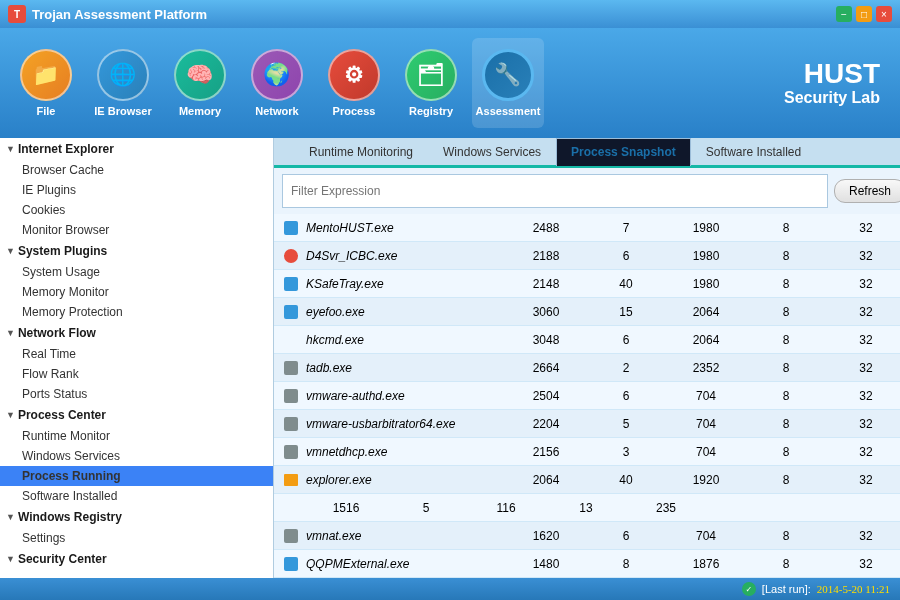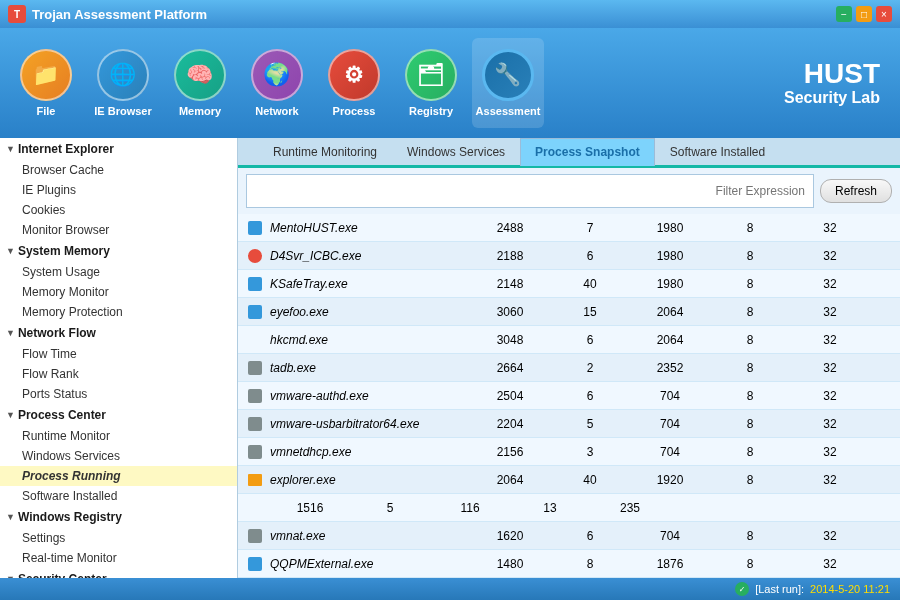--- a/index.html
+++ b/index.html
@@ -48,55 +48,55 @@
       text-align: right; color: white; padding-right: 10px;
     }
     .brand-name { font-size: 28px; font-weight: bold; line-height: 1.1; }
     .brand-sub { font-size: 16px; font-weight: bold; }
 
     
     .main { display: flex; height: calc(600px - 28px - 110px - 22px); }
 
     
     .sidebar {
-      width: 238px; background: white; border-right: 1px solid #b0cce0;
+      width: 274px; background: white; border-right: 1px solid #b0cce0;
       overflow-y: auto; flex-shrink: 0;
     }
     .sidebar-group-header {
       padding: 4px 6px; font-weight: bold; font-size: 12px; color: #1a1a1a;
       display: flex; align-items: center; gap: 3px; cursor: pointer;
     }
     .sidebar-group-header::before { content: '▼'; font-size: 9px; color: #555; }
     .sidebar-item {
       padding: 3px 6px 3px 22px; font-size: 12px; color: #333; cursor: pointer;
       white-space: nowrap;
     }
-    .sidebar-item.active { background: #fef9c3; font-weight: bold; font-style: italic; }
+    .sidebar-item.active { background: #3b82f6; font-weight: bold; }
 
     
     .content { flex: 1; background: #eaf4fd; display: flex; flex-direction: column; }
 
     
     .tabs { display: flex; background: #c5dff0; border-bottom: 3px solid #14b8a6; padding-left: 20px; }
     .tab {
       padding: 6px 14px; font-size: 12px; cursor: pointer; border: 1px solid transparent;
       border-bottom: none; color: #333; background: transparent;
     }
     .tab.active {
-      background: #7dd3fc; border-color: #9bbcd8; border-bottom-color: white;
+      background: #0f172a; border-color: #9bbcd8; border-bottom-color: white;
       color: #1a6fa8; font-weight: bold; margin-bottom: -1px;
     }
 
     
     .filter-bar {
       display: flex; align-items: center; padding: 6px 8px; gap: 6px; background: #eaf4fd;
     }
     .filter-input {
       flex: 1; height: 26px; border: 1px solid #aac8e0; padding: 16px 8px;
-      font-size: 12px; background: white; outline: none; text-align: right;
+      font-size: 12px; background: white; outline: none;
     }
     .refresh-btn {
       padding: 4px 14px; background: linear-gradient(to bottom, #f8f8f8, #e0e0e0);
       border: 1px solid #b0b0b0; border-radius: 11px; cursor: pointer; font-size: 12px;
       white-space: nowrap;
     }
 
     
     .process-table { flex: 1; overflow-y: auto; }
     .process-row {
@@ -117,21 +117,21 @@
     .process-table::-webkit-scrollbar-track { background: #d0e8f8; }
     .process-table::-webkit-scrollbar-thumb { background: #6aabdb; border-radius: 4px; }
 
     
     .status-bar {
       height: 22px; background: linear-gradient(to bottom, #3a8fd4, #2778b8);
       display: flex; align-items: center; justify-content: flex-end;
       padding: 0 10px; color: white; font-size: 11px; gap: 6px;
     }
     .status-icon { width: 14px; height: 14px; background: #27ae60; border-radius: 50%; display: flex; align-items: center; justify-content: center; color: white; font-size: 8px; }
-    .status-text-highlight { color: #ffdd00; }
+    .status-text-highlight { color: #ffdd00; font-family: Liberation Serif, serif; }
   </style>
 </head>
 <body>
 
 <div class="title-bar">
   <div class="title-bar-left">
     <div class="title-bar-icon">T</div>
     <span>Trojan Assessment Platform</span>
   </div>
   <div class="title-bar-controls">
@@ -183,42 +183,41 @@
   <div class="sidebar">
 
   <div>
         <div class="sidebar-group-header">Internet Explorer</div>
         <div class="sidebar-item">Browser Cache</div>
         <div class="sidebar-item">IE Plugins</div>
         <div class="sidebar-item">Cookies</div>
         <div class="sidebar-item">Monitor Browser</div>
       </div>
       <div>
-        <div class="sidebar-group-header">System Memory</div>
+        <div class="sidebar-group-header">System Plugins</div>
         <div class="sidebar-item">System Usage</div>
         <div class="sidebar-item">Memory Monitor</div>
         <div class="sidebar-item">Memory Protection</div>
       </div>
       <div>
         <div class="sidebar-group-header">Network Flow</div>
-        <div class="sidebar-item">Flow Time</div>
+        <div class="sidebar-item">Real Time</div>
         <div class="sidebar-item">Flow Rank</div>
         <div class="sidebar-item">Ports Status</div>
       </div>
       <div>
         <div class="sidebar-group-header">Process Center</div>
         <div class="sidebar-item">Runtime Monitor</div>
         <div class="sidebar-item">Windows Services</div>
         <div class="sidebar-item active">Process Running</div>
         <div class="sidebar-item">Software Installed</div>
       </div>
       <div>
         <div class="sidebar-group-header">Windows Registry</div>
         <div class="sidebar-item">Settings</div>
-        <div class="sidebar-item">Real-time Monitor</div>
       </div>
       <div>
         <div class="sidebar-group-header">Security Center</div>
       </div>
     </div>
 
   <div class="content">
 
     <div class="tabs">
     <div class="tab">Runtime Monitoring</div>

